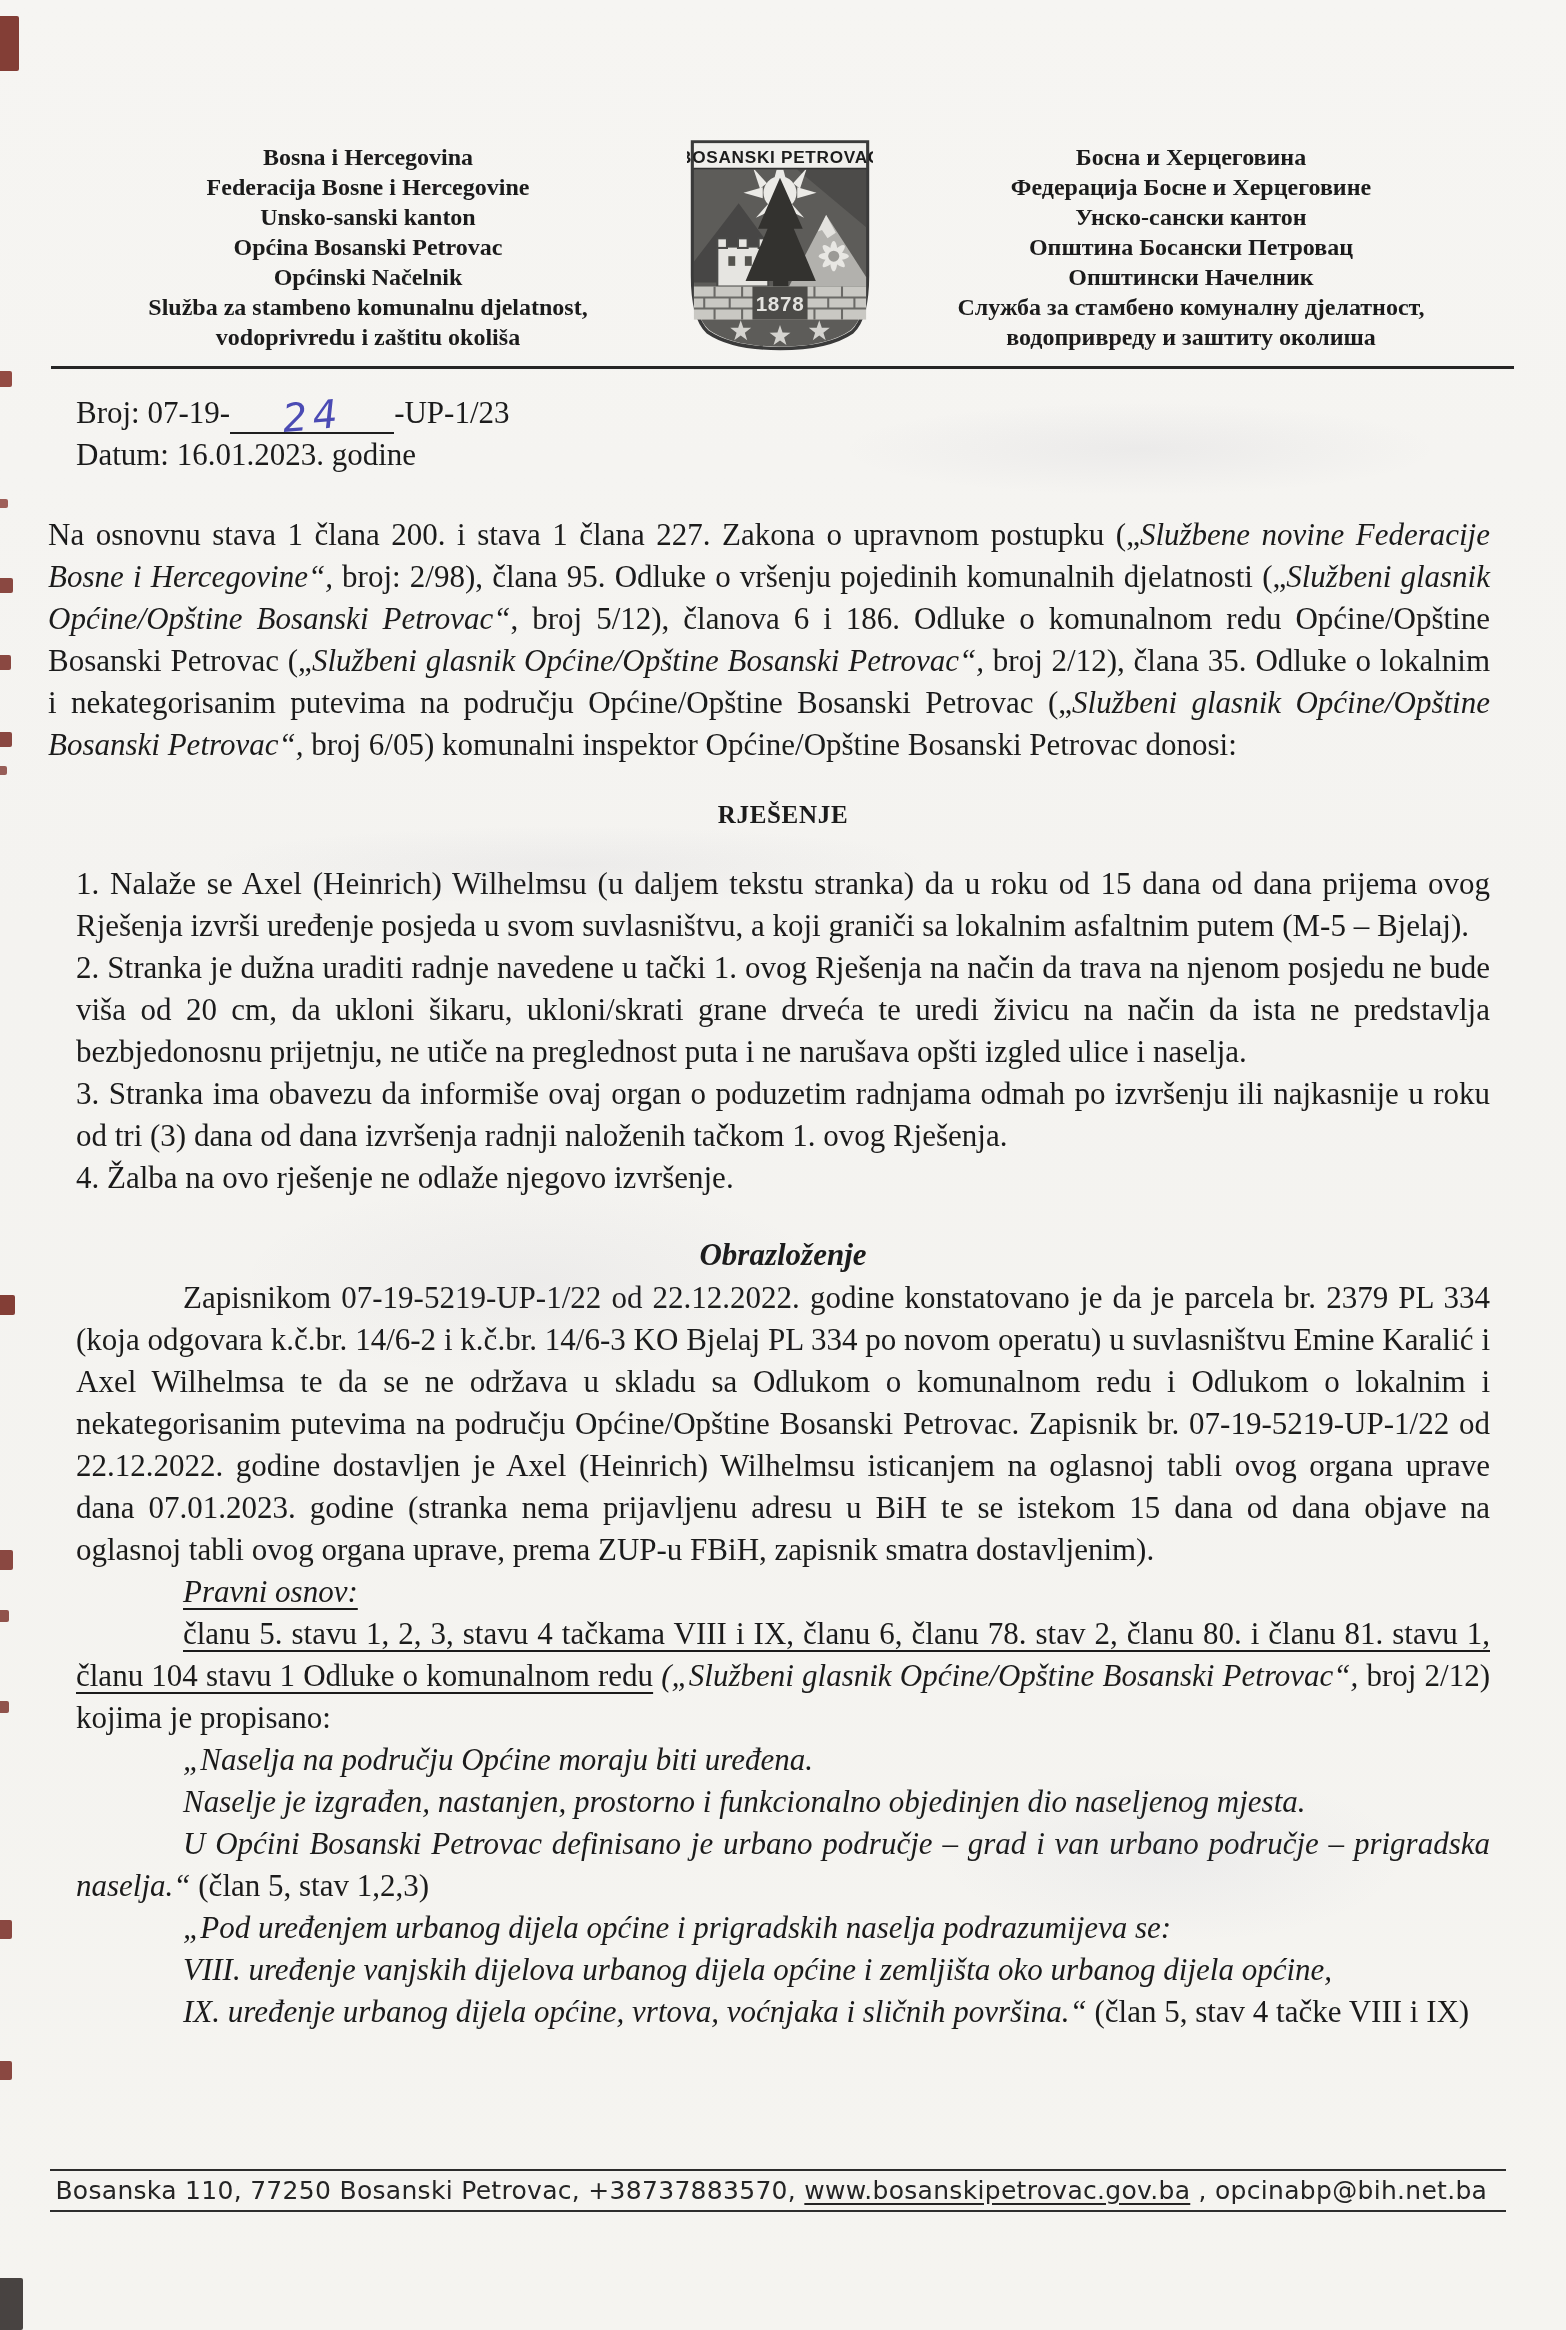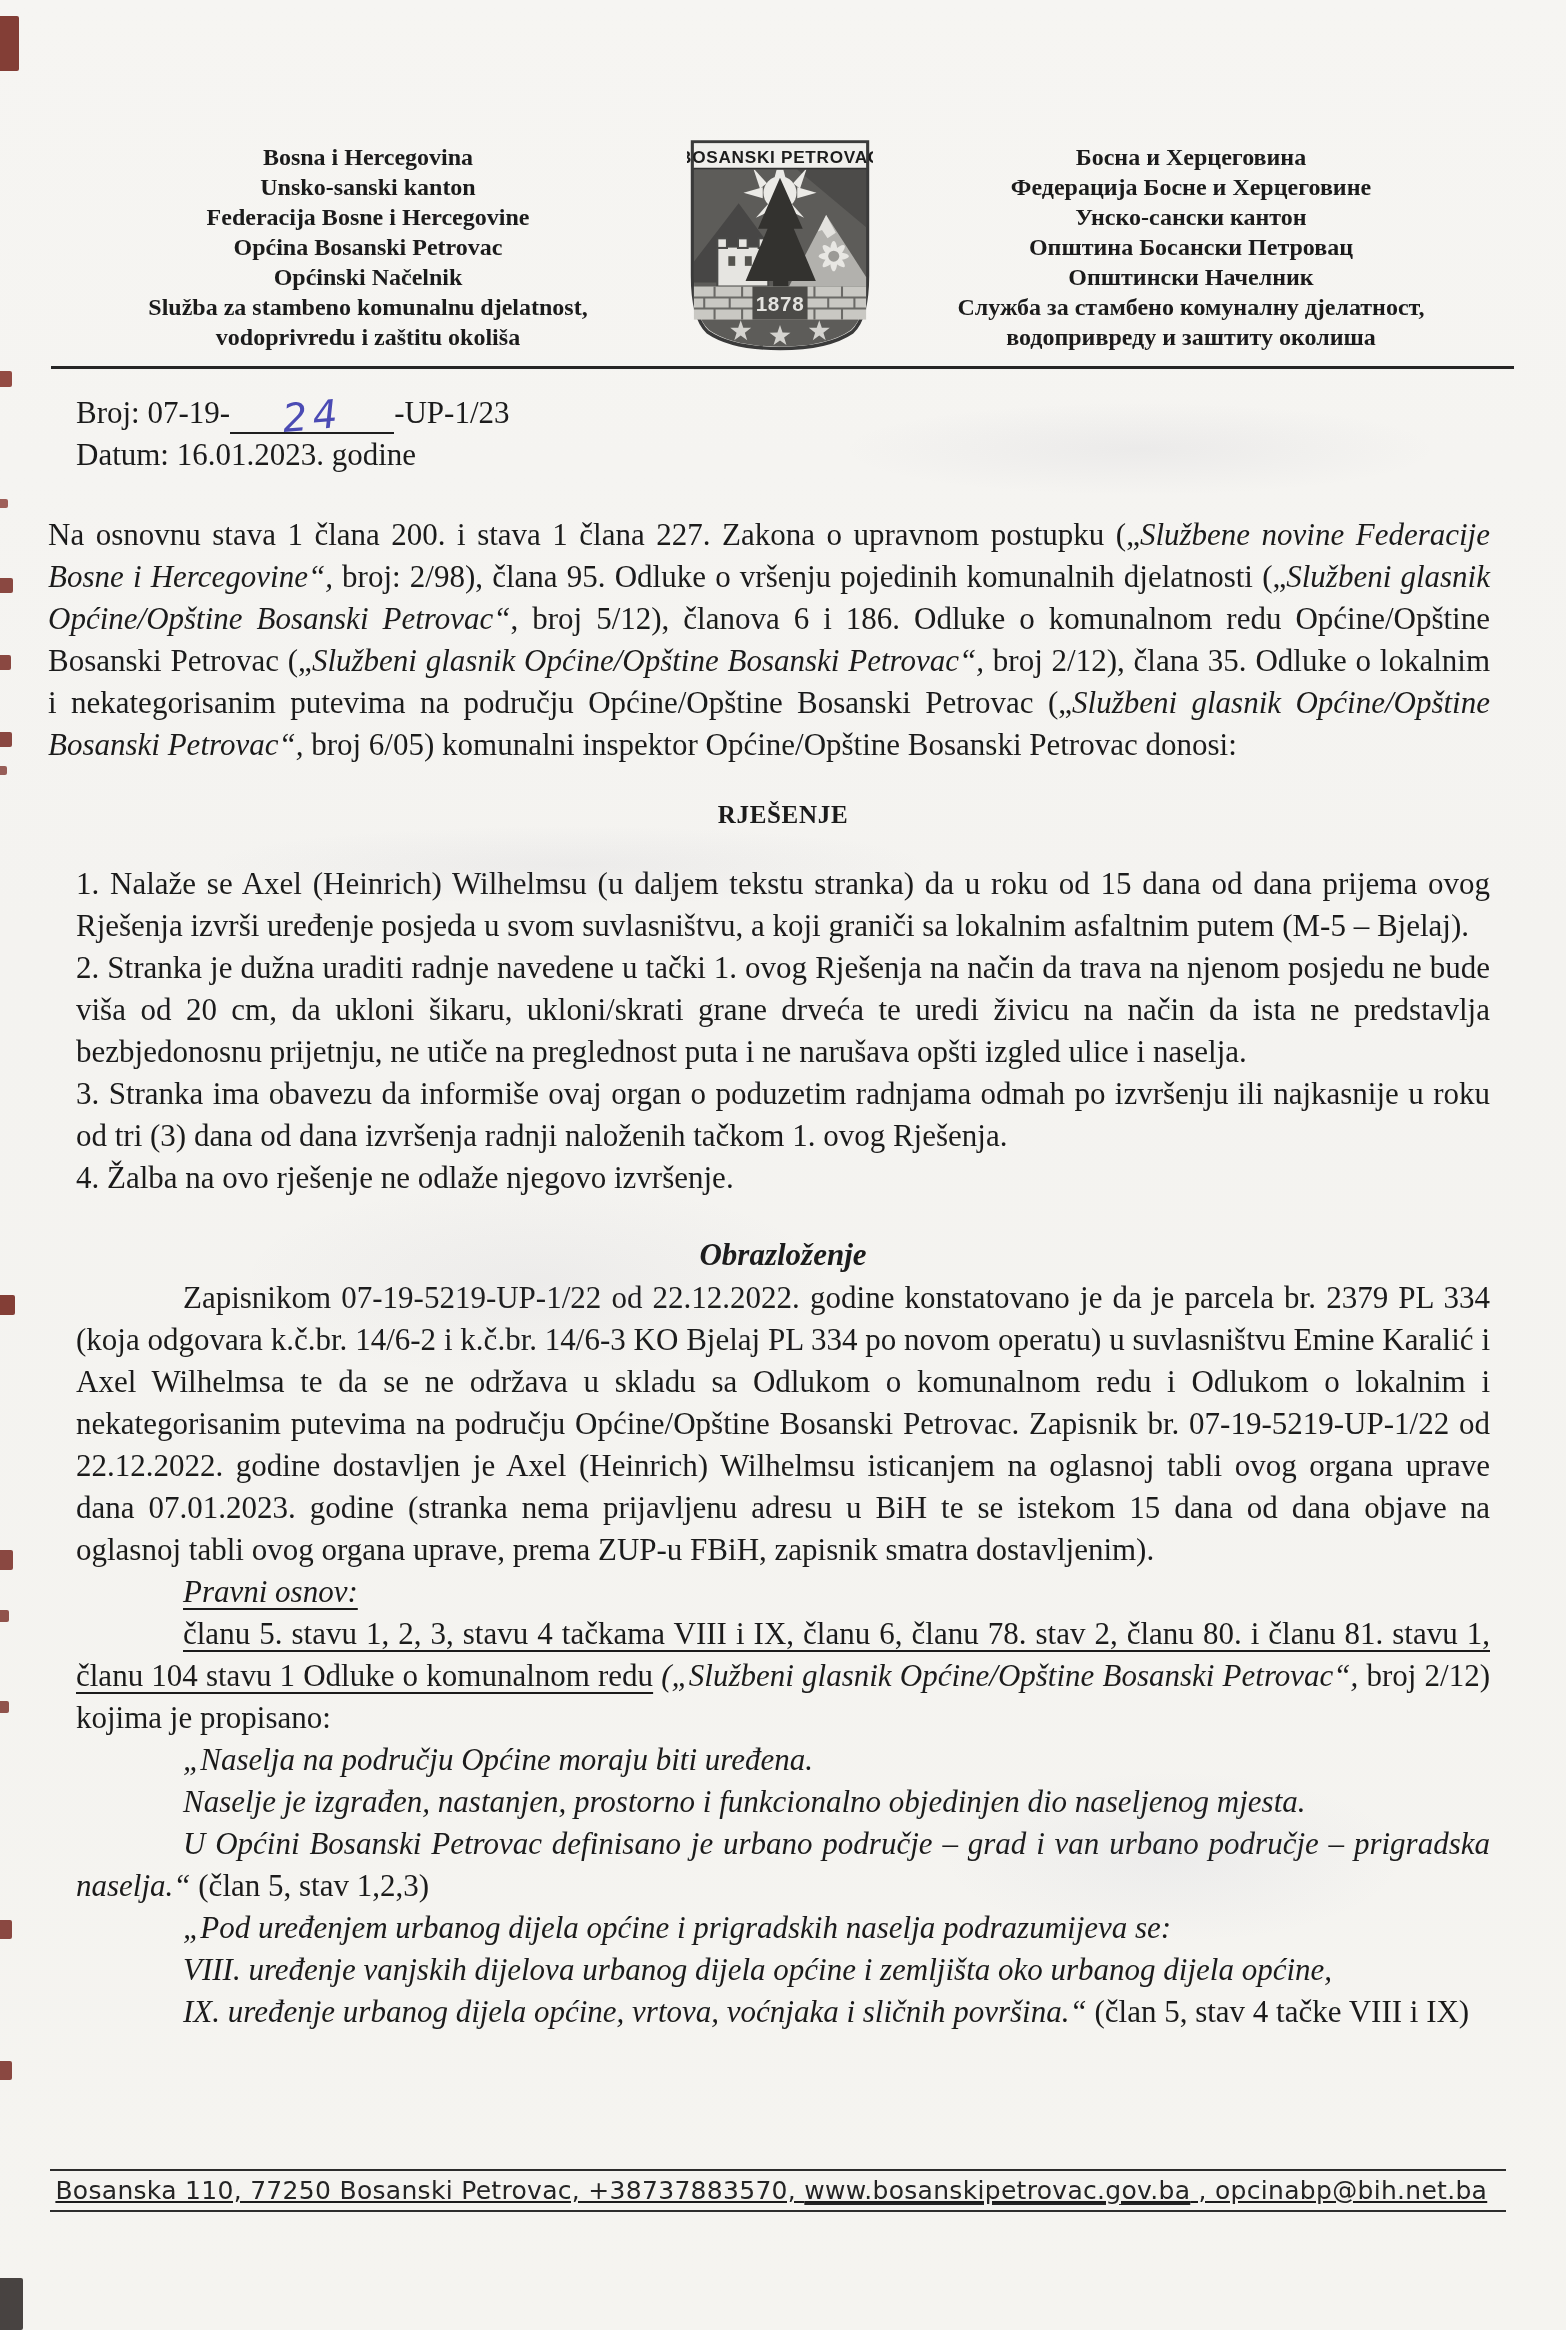--- a/index.html
+++ b/index.html
@@ -34,21 +34,21 @@
   .body-p{margin:0 76px 0 76px;font-size:31px;line-height:42px;text-align:justify;}
   .intro{margin-top:38px;margin-left:48px;}
   .rjesenje{margin:35px 0 0;text-align:center;font-size:25px;font-weight:bold;letter-spacing:0.7px;}
   .items{margin-top:34px;}
   .obrazlozenje{margin:38px 0 4px;text-align:center;font-size:31px;font-weight:bold;font-style:italic;}
   .ind{text-indent:107px;}
   .pravni{font-style:italic;text-decoration:underline;text-underline-offset:6px;text-decoration-thickness:2px;}
   .seg-i{font-style:italic;}
   .seg-u{text-decoration:underline;text-underline-offset:6px;text-decoration-thickness:2px;}
   
-  .doc-footer{position:absolute;left:50px;right:60px;top:2169px;text-decoration:underline;}
+  .doc-footer{position:absolute;left:50px;right:60px;top:2169px;}
   .footer-line{border-top:2.7px solid #2d2d2d;}
   .footer-text{
     font-family:"DejaVu Sans",sans-serif;font-size:25px;line-height:39px;
     color:#242424;padding-left:5.4px;letter-spacing:0.3px;
   }
   .footer-url{text-decoration:underline;text-underline-offset:4px;}
   
   .edge-mark{position:absolute;left:0;border-radius:0 2px 2px 0;}
   .ghost{position:absolute;pointer-events:none;}
   
@@ -75,22 +75,22 @@
   <div class="edge-mark" style="top:2278px;height:52px;width:23px;background:#35302e;opacity:.9;"></div>
 
   <div class="ghost" style="left:838px;top:402px;width:603px;height:94px;background:radial-gradient(ellipse at center, rgba(110,110,140,0.07), transparent 70%);"></div>
   <div class="ghost" style="left:201px;top:825px;width:737px;height:80px;background:radial-gradient(ellipse at center, rgba(110,110,140,0.06), transparent 70%);"></div>
   <div class="ghost" style="left:235px;top:1180px;width:603px;height:201px;background:radial-gradient(ellipse at center, rgba(100,100,135,0.05), transparent 70%);"></div>
   <div class="ghost" style="left:939px;top:1770px;width:469px;height:174px;background:radial-gradient(ellipse at center, rgba(100,110,160,0.06), transparent 70%);"></div>
 
   <header class="doc-header">
     <div class="header-col">
       <div>Bosna i Hercegovina</div>
+      <div>Federacija Bosne i Hercegovine</div>
       <div>Unsko-sanski kanton</div>
-      <div>Federacija Bosne i Hercegovine</div>
       <div>Općina Bosanski Petrovac</div>
       <div>Općinski Načelnik</div>
       <div>Služba za stambeno komunalnu djelatnost,</div>
       <div>vodoprivredu i zaštitu okoliša</div>
     </div>
 
     <div class="crest-box">
       <svg viewBox="0 0 270 310">
 
         <path d="M8 6 H262 V200 Q262 262 240 282 Q205 306 135 306 Q65 306 30 282 Q8 262 8 200 Z" fill="#e9e8e4" stroke="#3a3a3a" stroke-width="5"></path>

